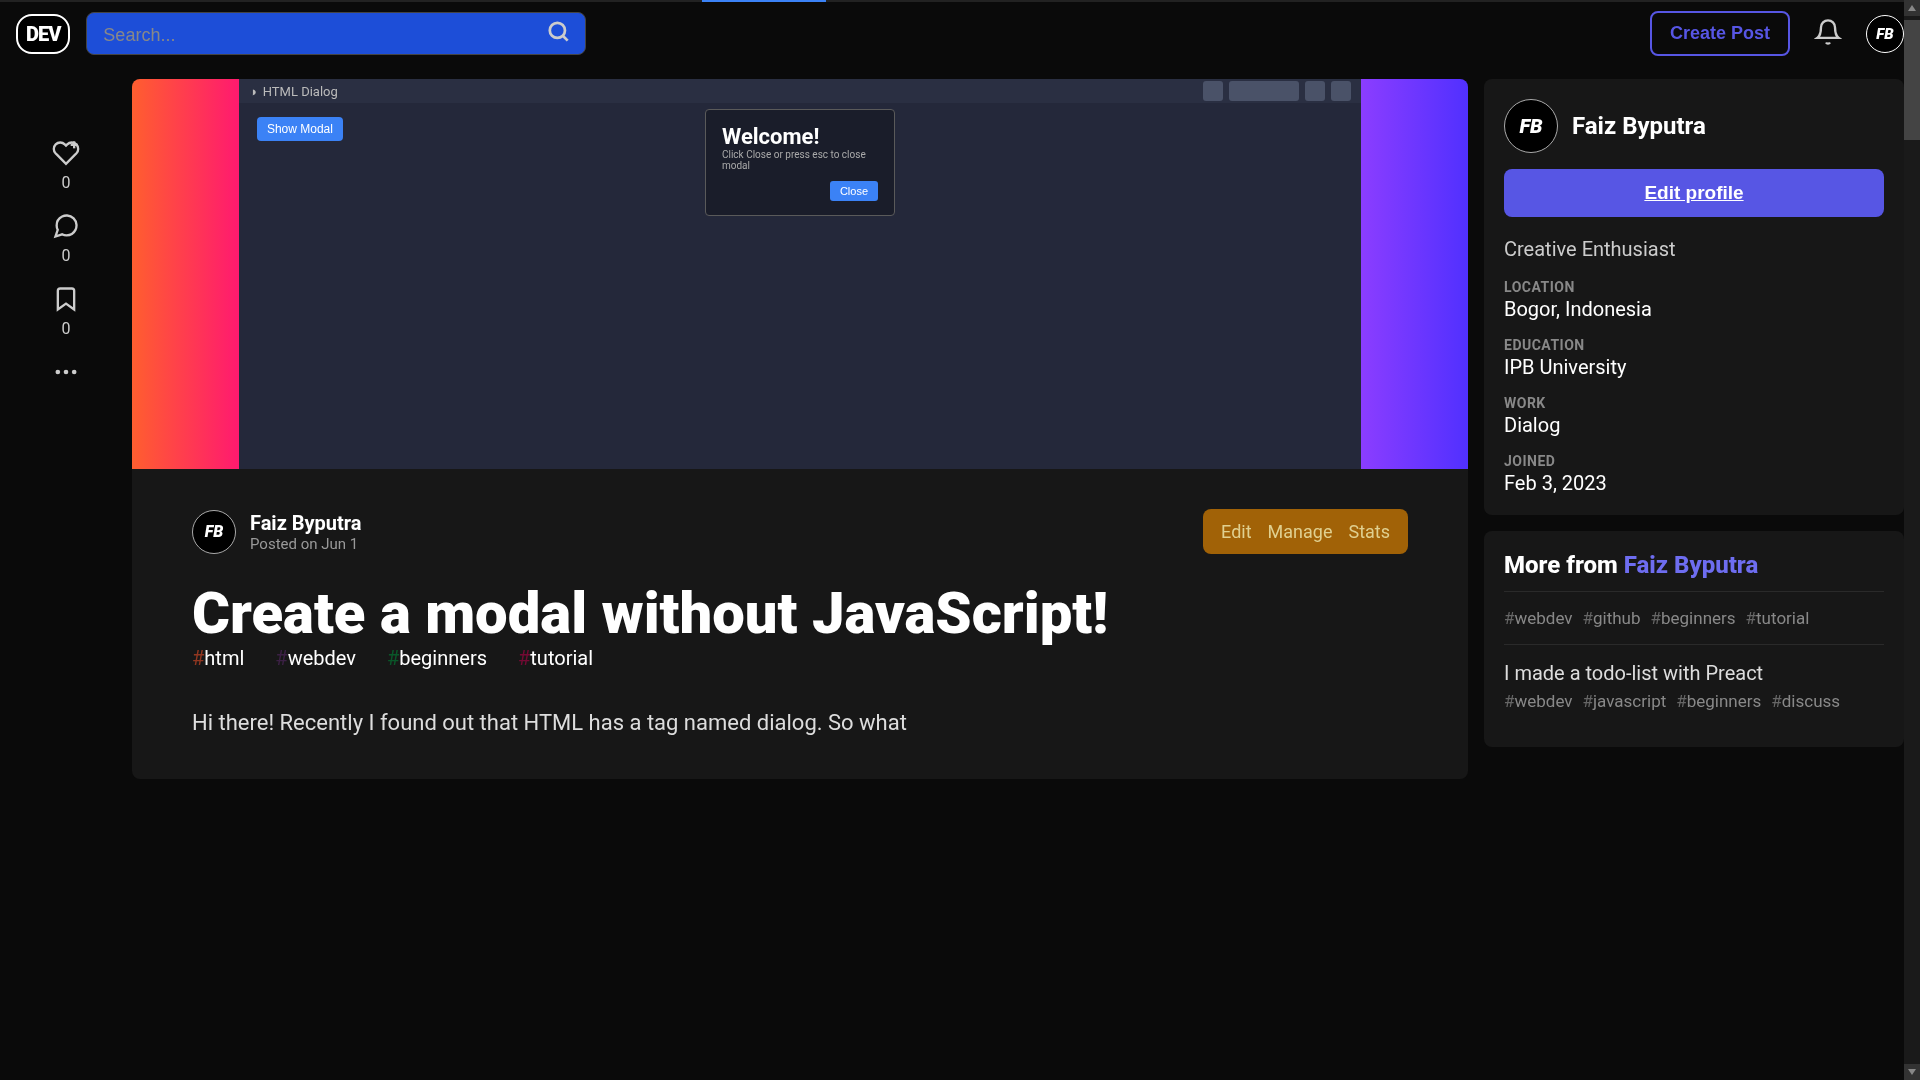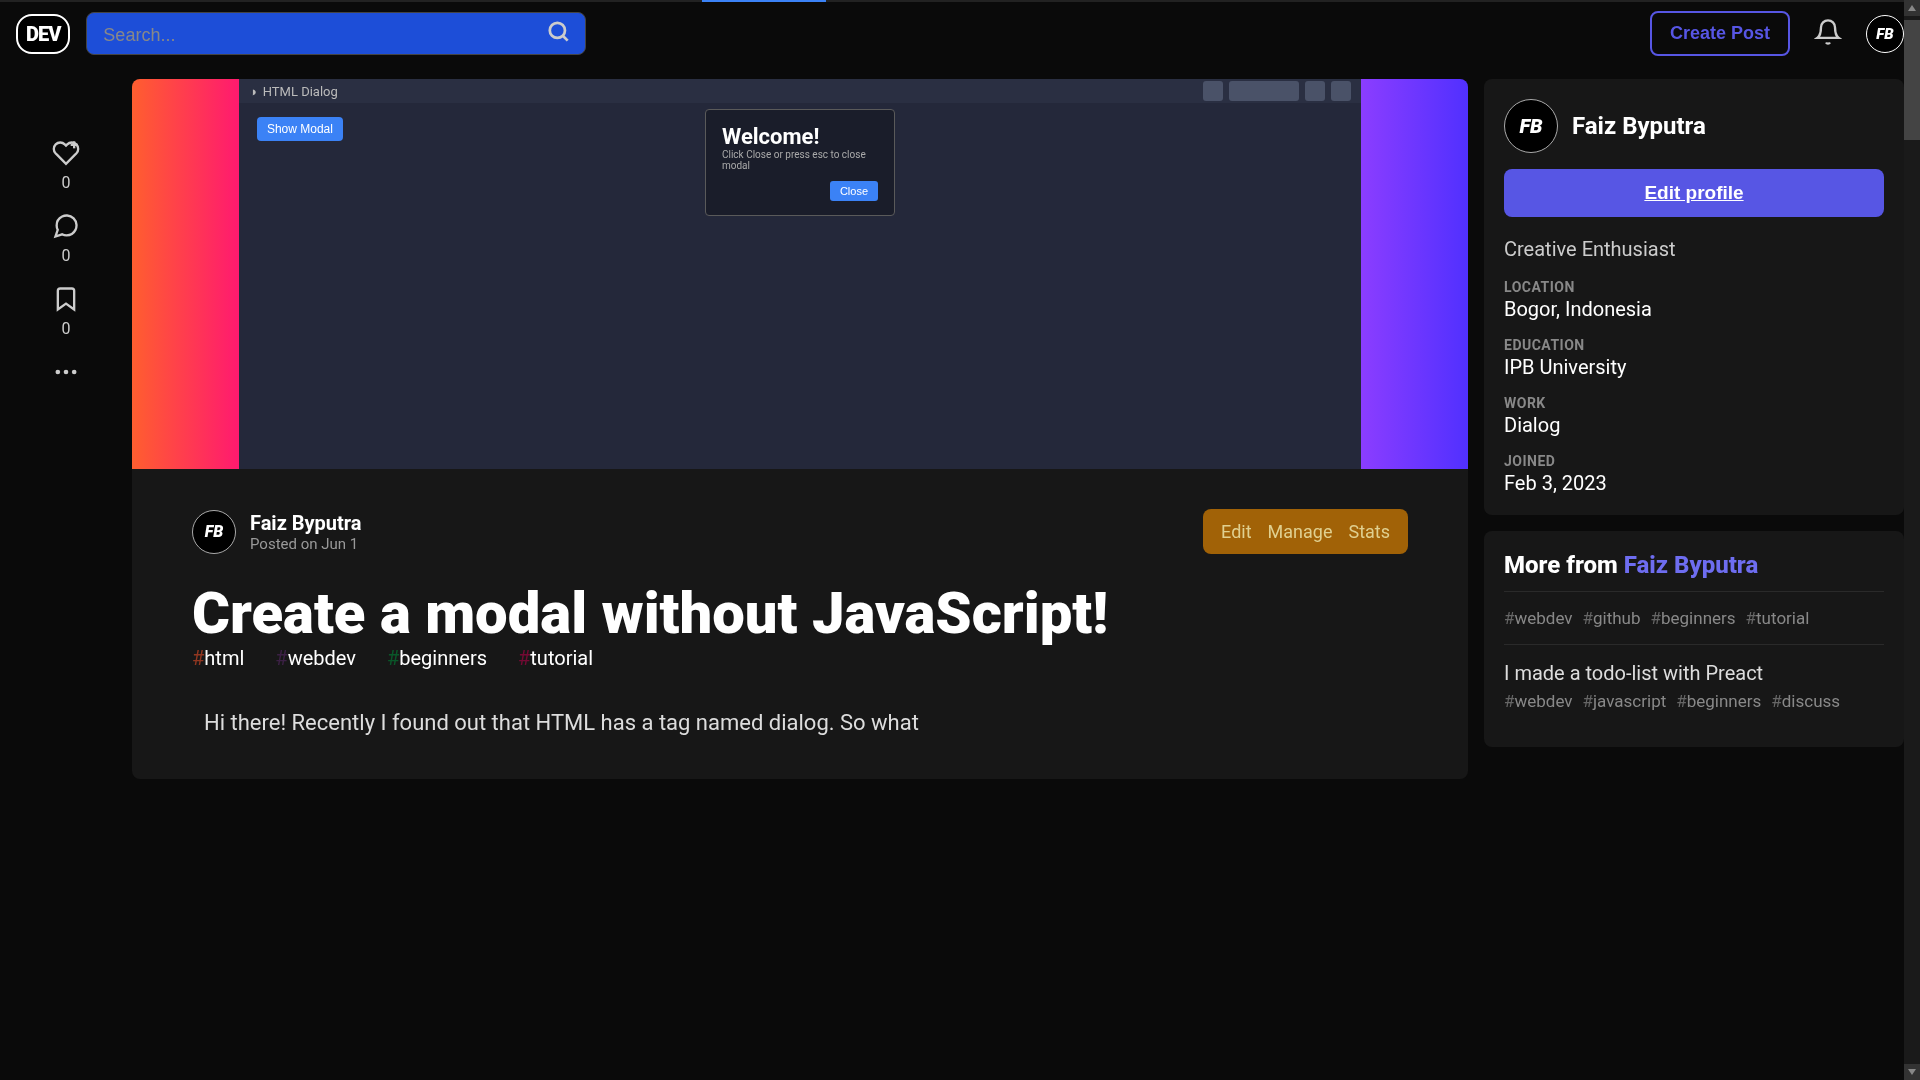--- a/index.html
+++ b/index.html
@@ -215,21 +215,21 @@
       margin-bottom: 0;
     }
     .tags-row { display: flex; gap: 31px; margin-bottom: 36px; }
     .tag { font-size: 20px; }
     .tag .hash { opacity: 0.6; }
     .hash-html { color: #e34c26; }
     .hash-webdev { color: #562765; }
     .hash-beginners { color: #008335; }
     .hash-tutorial { color: #b30047; }
     
-    .body-text { font-size: 22px; color: #ddd; line-height: 1.5; margin-left: 12px; }
+    .body-text { font-size: 22px; color: #ddd; line-height: 1.5; }
     
     
     .sidebar { display: flex; flex-direction: column; gap: 16px; }
     .card {
       background: #171717;
       border-radius: 8px;
       padding: 20px;
     }
     .profile-head {
       display: flex;

